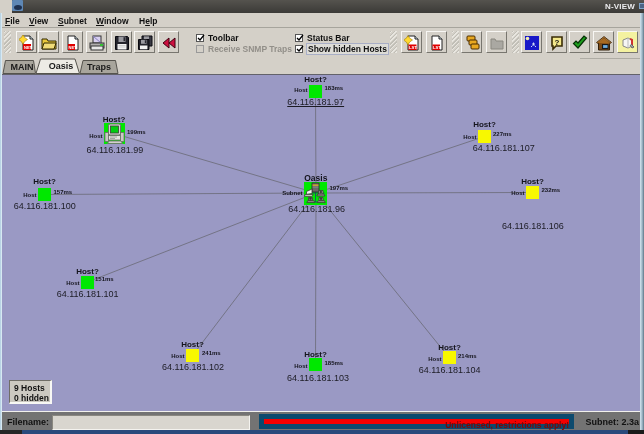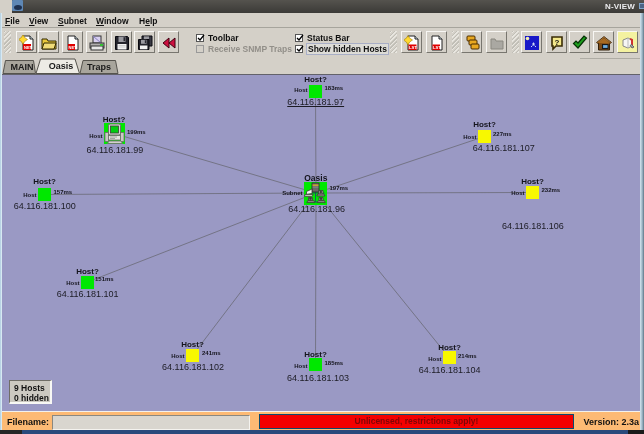--- a/index.html
+++ b/index.html
@@ -37,24 +37,24 @@
 #links{left:2px;top:74px;width:638px;height:337px;}
 
 .sq{position:absolute;}
 .hq{position:absolute;width:80px;text-align:center;font-size:8px;font-weight:bold;color:#15151d;white-space:nowrap;}
 .sm{position:absolute;font-size:6px;font-weight:bold;color:#15151d;white-space:nowrap;}
 .smr{position:absolute;width:34px;text-align:right;font-size:6px;font-weight:bold;color:#15151d;white-space:nowrap;}
 .ip{position:absolute;width:100px;text-align:center;font-size:9px;color:#1c1c24;white-space:nowrap;}
 
 #hbox{left:9px;top:380px;width:43px;height:24px;background:#ccc9c1;border-top:1px solid #6f6d66;border-left:1px solid #6f6d66;border-right:2px solid #f8f8f4;border-bottom:2px solid #f8f8f4;box-sizing:border-box;font-size:8.5px;font-weight:bold;color:#111;line-height:10px;padding:2px 0 0 4px;white-space:nowrap;}
 
-#sb{left:2px;top:411px;width:638px;height:19px;background:#fdba74;border-top:1px solid #f2f1ed;}
+#sb{left:2px;top:411px;width:638px;height:19px;background:#737373;border-top:1px solid #f2f1ed;}
 #sb .fn{position:absolute;left:5px;top:5px;font-size:9px;font-weight:bold;color:#111;}
 #sb .fld{position:absolute;left:50px;top:3px;width:196px;height:13px;background:#d9d6cf;border-top:1px solid #8a8880;border-left:1px solid #8a8880;border-bottom:1px solid #f4f3ef;border-right:1px solid #f4f3ef;}
-#sb .red{position:absolute;left:257px;top:2px;width:315px;height:15px;background:#f40000;border:1px solid #0c4a6e;box-sizing:border-box;text-align:center;font-size:8.5px;font-weight:bold;color:#7d0606;line-height:13px;}
+#sb .red{position:absolute;left:257px;top:2px;width:315px;height:15px;background:#f40000;border:5px solid #0c4a6e;box-sizing:border-box;text-align:right;font-size:8.5px;font-weight:bold;color:#7d0606;line-height:13px;}
 #sb .ver{position:absolute;right:1px;top:5px;font-size:9px;font-weight:bold;color:#111;}
 </style></head>
 <body>
 <div id="w">
 <div class="abs" id="title">
   <div class="abs tico">
         <i></i>
       </div>
   <div class="abs ttxt">N-VIEW</div>
   <div class="abs tmax"></div>
@@ -336,18 +336,18 @@
 <div class="smr" style="left:268.5px;top:190px;">Subnet</div>
 <div class="sm" style="left:329.5px;top:184.5px;">197ms</div>
 <div class="ip" style="left:266.6px;top:204.0px;">64.116.181.96</div>
 
 <div class="abs" id="hbox">9 Hosts<br>0 hidden</div>
 
 <div class="abs" id="sb">
   <div class="fn">Filename:</div>
   <div class="fld"></div>
   <div class="red">Unlicensed, restrictions apply!</div>
-  <div class="ver">Version: 2.3a</div>
+  <div class="ver">Subnet: 2.3a</div>
 </div>
 <div class="abs" id="bframe">
       <div class="abs bl"></div>
       <div class="abs br"></div>
     </div>
 </div>
 </body></html>

